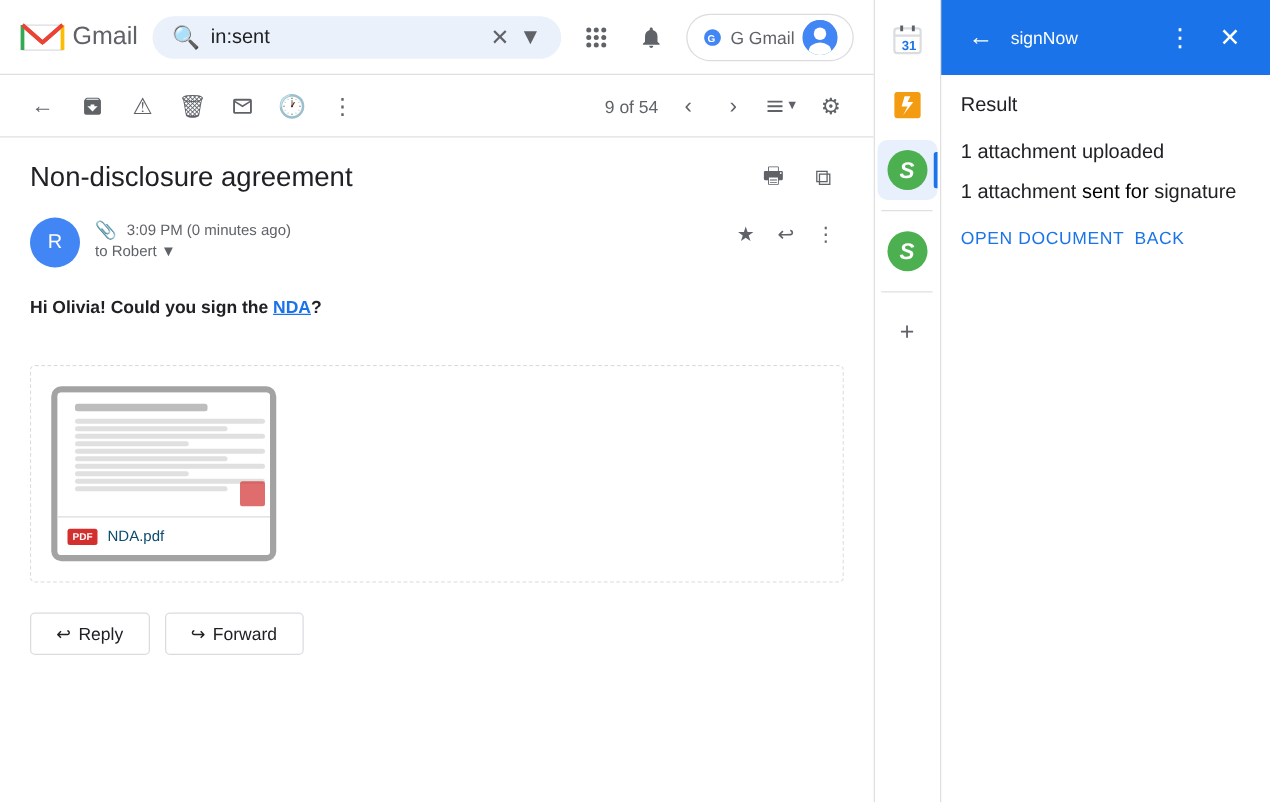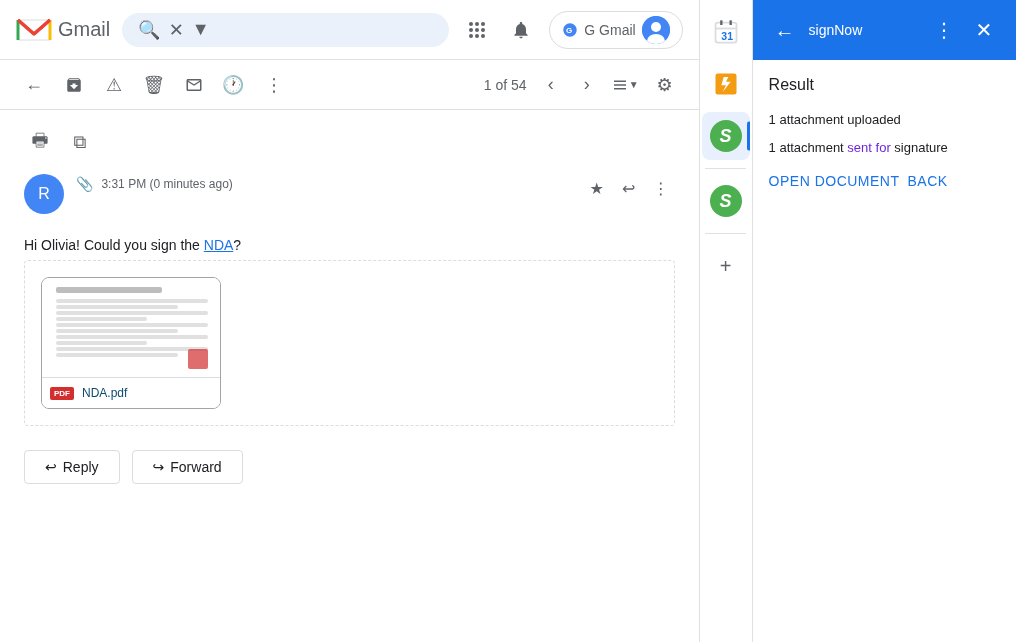--- a/index.html
+++ b/index.html
@@ -277,37 +277,38 @@
       width: 28px;
       height: 28px;
       display: flex;
       align-items: center;
       justify-content: center;
       border-radius: 50%;
     }
     .email-body {
       font-size: 14px;
       color: #202124;
-      margin-bottom: 4px;
+      margin-bottom: 36px;
       line-height: 1.6;
+      font-weight: bold;
     }
     .email-body .nda-link {
       color: #1a73e8;
       text-decoration: underline;
     }
     .attachment-area {
       border: 1px dashed #dadce0;
       border-radius: 4px;
       padding: 16px;
       margin-bottom: 24px;
     }
     .attachment-card {
       display: inline-flex;
       flex-direction: column;
-      border: 1px solid #a3a3a3;
+      border: 5px solid #a3a3a3;
       border-radius: 8px;
       overflow: hidden;
       width: 180px;
       cursor: pointer;
     }
     .attachment-preview {
       width: 180px;
       height: 100px;
       background: #fff;
       display: flex;
@@ -502,27 +503,27 @@
       padding: 16px;
       overflow-y: auto;
     }
     .result-header {
       font-size: 16px;
       font-weight: 500;
       color: #202124;
       margin-bottom: 16px;
     }
     .result-item {
-      font-size: 13px;
+      font-size: 16px;
       color: #202124;
       margin-bottom: 8px;
       line-height: 1.5;
     }
     .result-item .highlight {
-      color: #6d28d9;
+      color: #000000;
       font-weight: 500;
     }
     .result-actions {
       display: flex;
       gap: 8px;
       margin-top: 16px;
     }
     .action-link {
       font-size: 14px;
       color: #1a73e8;
@@ -546,20 +547,21 @@
         <path d="M2 8 L2 28" fill="none" stroke="#34A853" stroke-width="3"></path>
         <path d="M34 8 L34 28" fill="none" stroke="#FBBC04" stroke-width="3"></path>
         <path d="M2 8 L18 22" fill="none" stroke="#EA4335" stroke-width="3"></path>
         <path d="M34 8 L18 22" fill="none" stroke="#EA4335" stroke-width="3"></path>
       </svg>
       <span>Gmail</span>
     </div>
 
     <div class="search-bar">
       <span class="search-icon-btn">🔍</span>
+      <input type="text" value="in:sent" style="">
       <span class="search-clear">✕</span>
       <span class="search-dropdown">▼</span>
     </div>
 
     <div class="header-right">
       <div class="header-icon">
         <svg width="20" height="20" viewBox="0 0 20 20">
           <circle cx="4" cy="4" r="2" fill="#5f6368"></circle>
           <circle cx="10" cy="4" r="2" fill="#5f6368"></circle>
           <circle cx="16" cy="4" r="2" fill="#5f6368"></circle>
@@ -606,53 +608,58 @@
       <svg width="18" height="18" viewBox="0 0 24 24">
         <path d="M20 4H4c-1.1 0-2 .9-2 2v12c0 1.1.9 2 2 2h16c1.1 0 2-.9 2-2V6c0-1.1-.9-2-2-2zm0 14H4V8l8 5 8-5v10zm-8-7L4 6h16l-8 5z" fill="#5f6368"></path>
       </svg>
     </div>
     <div class="toolbar-icon">🕐</div>
     <div class="toolbar-icon">⋮</div>
 
     <div class="toolbar-divider"></div>
 
     <div class="pagination">
-      <span>1 of 54</span>
+      <span>9 of 54</span>
       <div class="pagination-arrows">
         <div class="nav-arrow">‹</div>
         <div class="nav-arrow">›</div>
       </div>
     </div>
 
     <div class="view-icon">
       <svg width="18" height="18" viewBox="0 0 24 24">
         <path d="M4 6h16v2H4zm0 5h16v2H4zm0 5h16v2H4z" fill="#5f6368"></path>
       </svg>
       <span style="font-size:10px;color:#5f6368;">▼</span>
     </div>
     <div class="gear-icon">⚙</div>
   </div>
 
   <div class="email-content">
 
     <div class="email-subject-row">
+      <span class="email-subject">Non-disclosure agreement</span>
       <div class="subject-icons">
         <div class="subject-icon">🖶</div>
         <div class="subject-icon">⧉</div>
       </div>
     </div>
 
     <div class="email-meta">
       <div class="sender-avatar">
         <span>R</span>
       </div>
       <div class="sender-info">
         <div class="sender-time-row">
           <span class="attachment-icon">📎</span>
-          <span class="email-time">3:31 PM (0 minutes ago)</span>
+          <span class="email-time">3:09 PM (0 minutes ago)</span>
+        </div>
+        <div class="to-row">
+          <span>to Robert</span>
+          <span style="cursor:pointer;color:#5f6368;">▼</span>
         </div>
       </div>
       <div class="meta-right-icons">
         <div class="meta-icon">★</div>
         <div class="meta-icon">↩</div>
         <div class="meta-icon">⋮</div>
       </div>
     </div>
 
     <div class="email-body">

